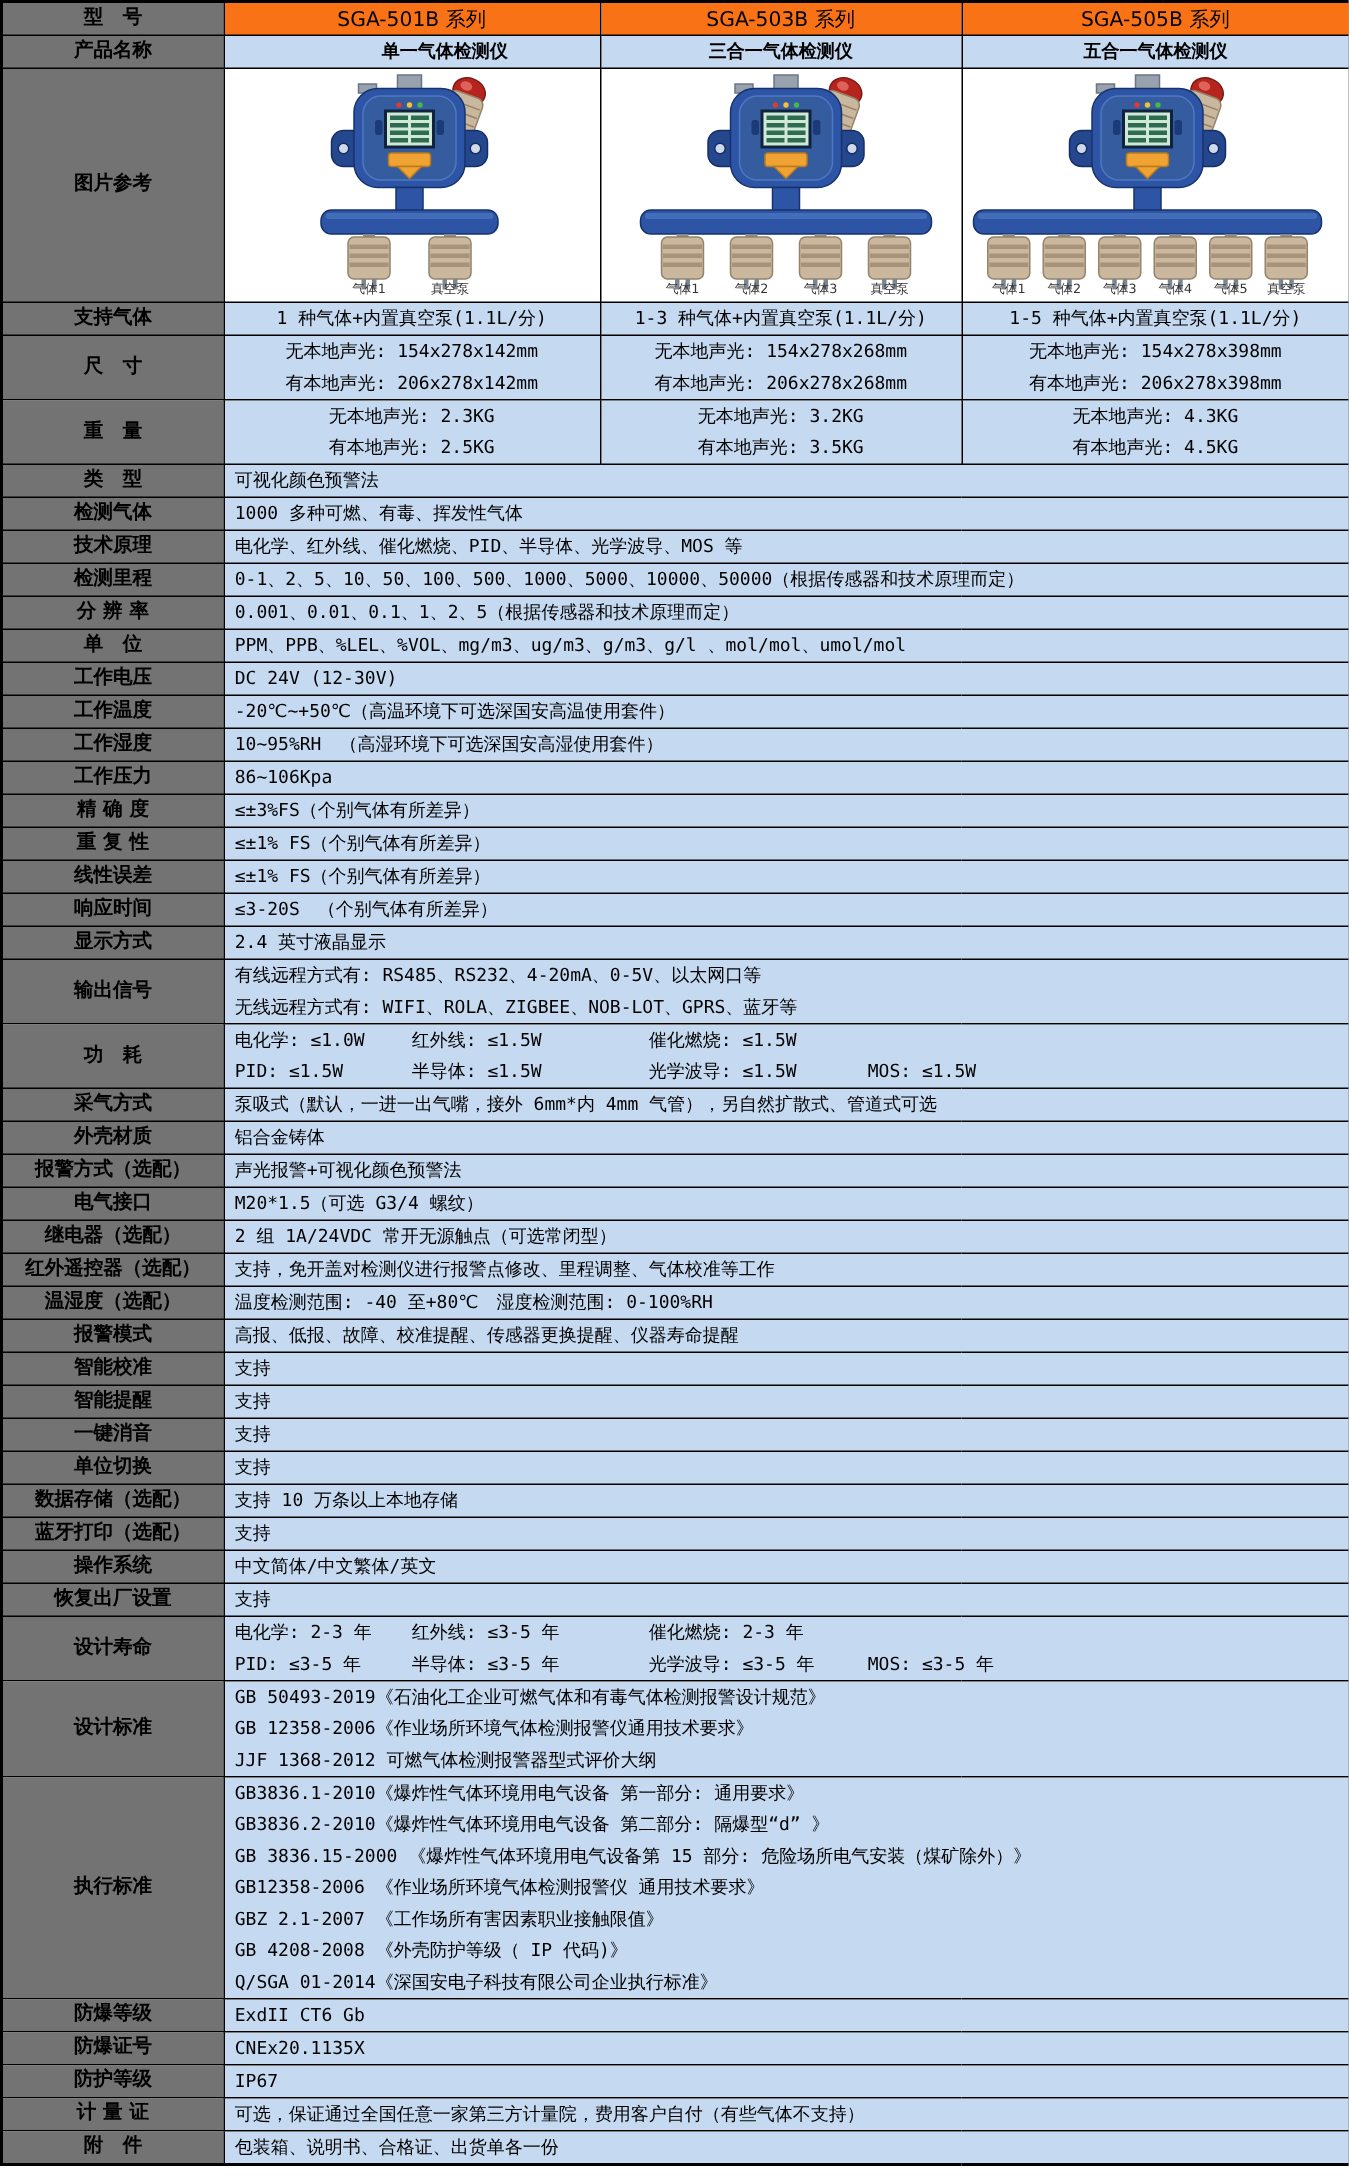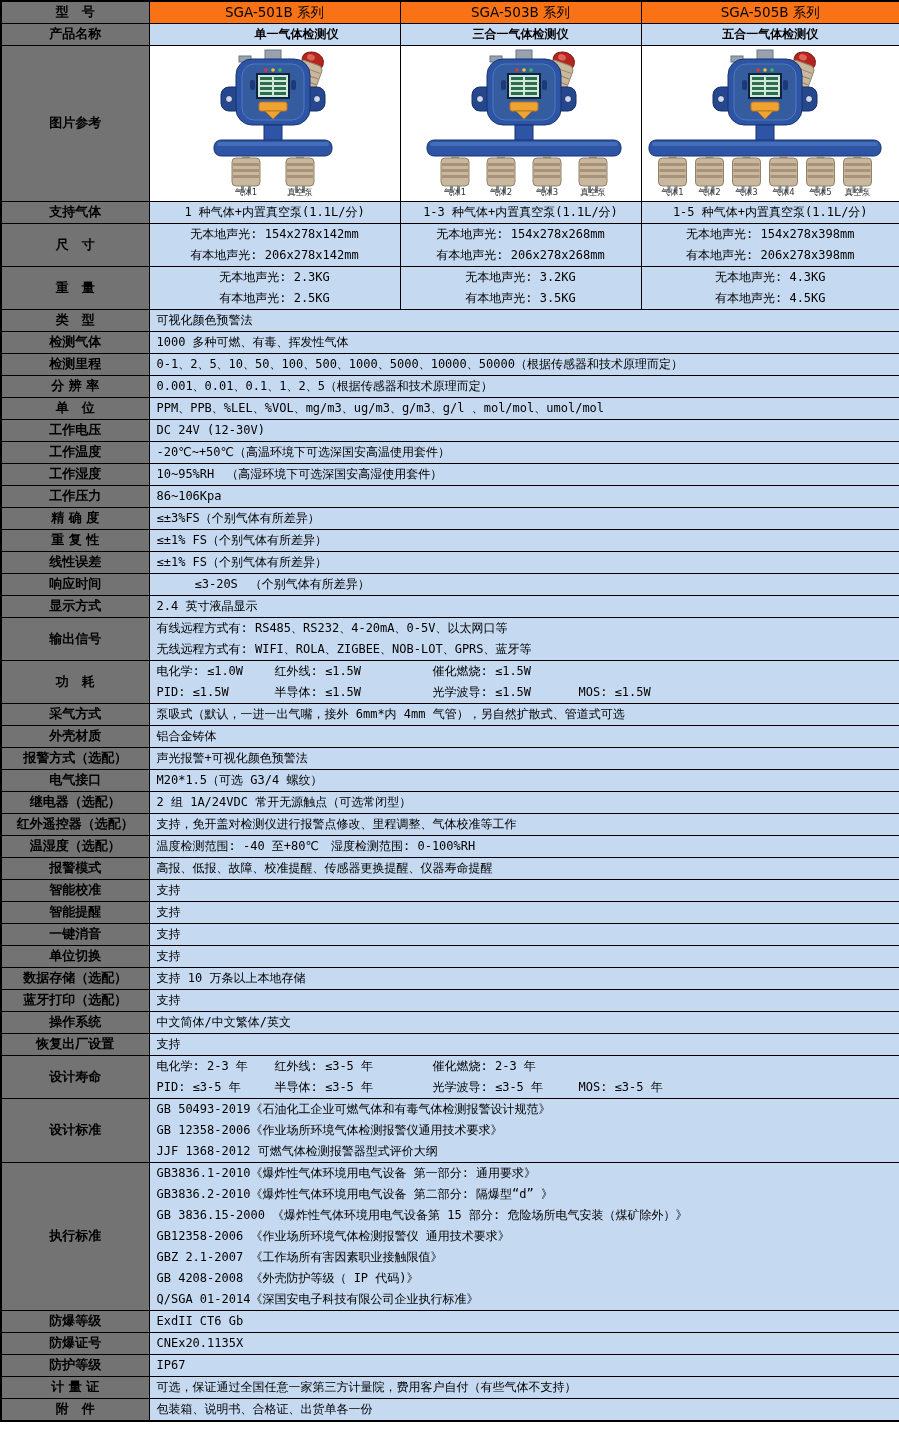--- a/index.html
+++ b/index.html
@@ -330,20 +330,26 @@
             <div class="vline">可视化颜色预警法</div>
           </td>
         </tr>
         <tr>
           <td class="label">检测气体</td>
           <td class="vcell" colspan="3" style="height: 21px;">
             <div class="vline">1000 多种可燃、有毒、挥发性气体</div>
           </td>
         </tr>
         <tr>
+          <td class="label">技术原理</td>
+          <td class="vcell" colspan="3" style="height: 21px;">
+            <div class="vline">电化学、红外线、催化燃烧、PID、半导体、光学波导、MOS 等</div>
+          </td>
+        </tr>
+        <tr>
           <td class="label">检测里程</td>
           <td class="vcell" colspan="3" style="height: 21px;">
             <div class="vline">0-1、2、5、10、50、100、500、1000、5000、10000、50000（根据传感器和技术原理而定）</div>
           </td>
         </tr>
         <tr>
           <td class="label">分 辨 率</td>
           <td class="vcell" colspan="3" style="height: 21px;">
             <div class="vline">0.001、0.01、0.1、1、2、5（根据传感器和技术原理而定）</div>
           </td>
@@ -391,21 +397,21 @@
           </td>
         </tr>
         <tr>
           <td class="label">线性误差</td>
           <td class="vcell" colspan="3" style="height: 21px;">
             <div class="vline">≤±1% FS（个别气体有所差异）</div>
           </td>
         </tr>
         <tr>
           <td class="label">响应时间</td>
-          <td class="vcell" colspan="3" style="height: 21px; padding-left: 38px;">
+          <td class="vcell" colspan="3" style="height: 21px;">
             <div class="vline">≤3-20S　（个别气体有所差异）</div>
           </td>
         </tr>
         <tr>
           <td class="label">显示方式</td>
           <td class="vcell" colspan="3" style="height: 21px;">
             <div class="vline">2.4 英寸液晶显示</div>
           </td>
         </tr>
         <tr>

